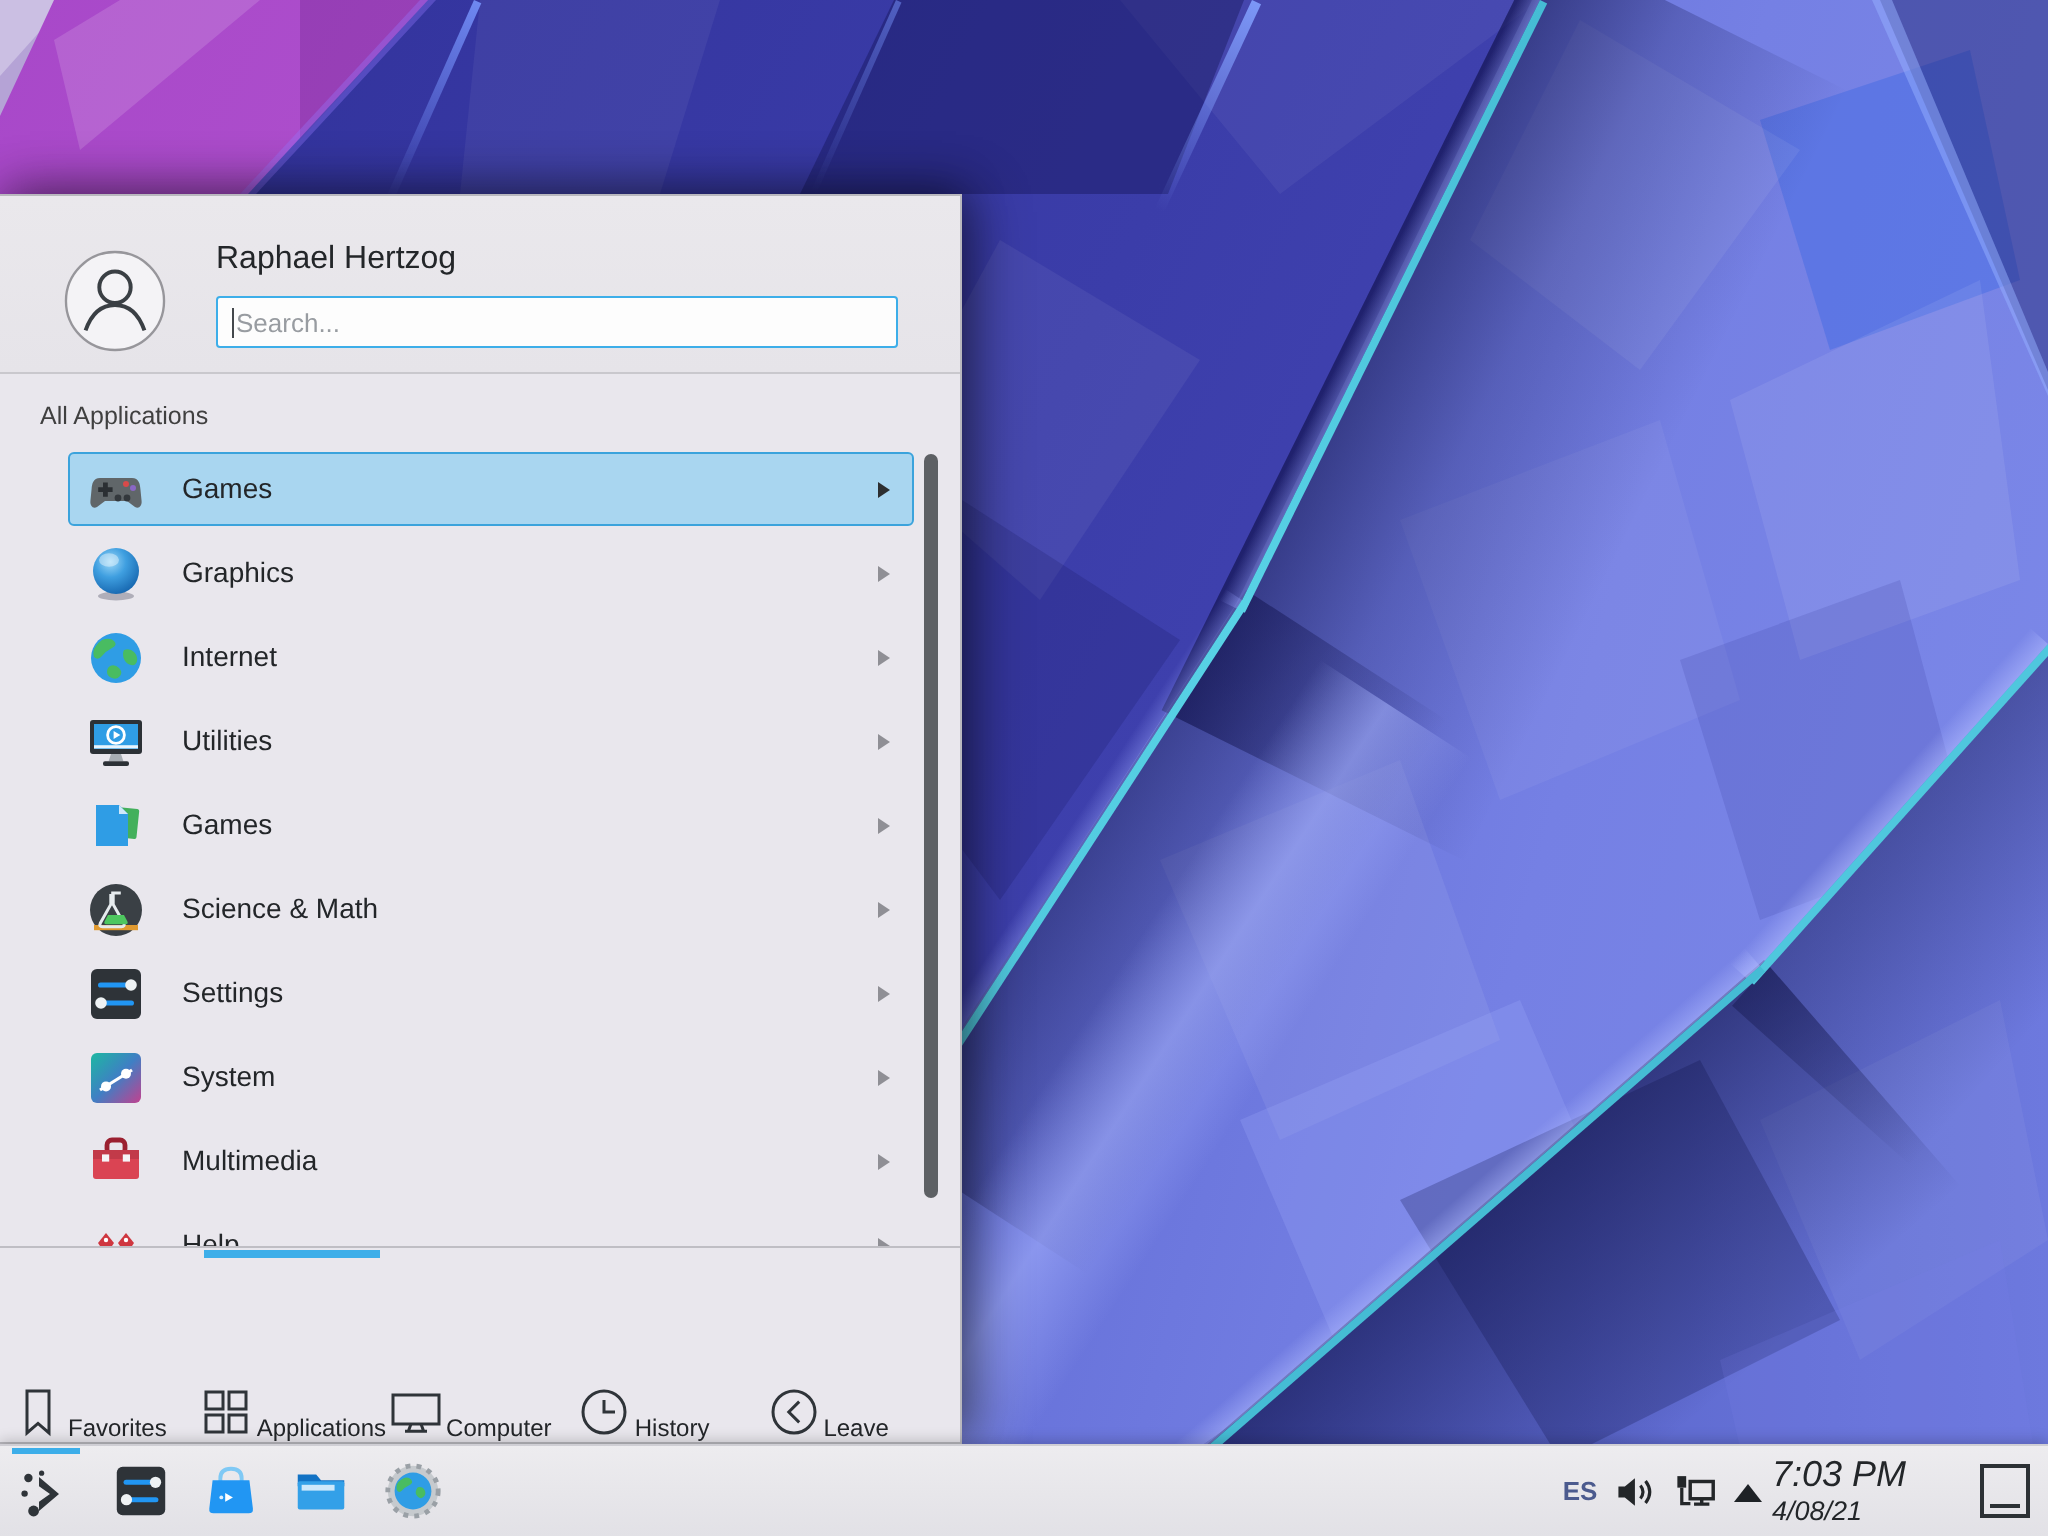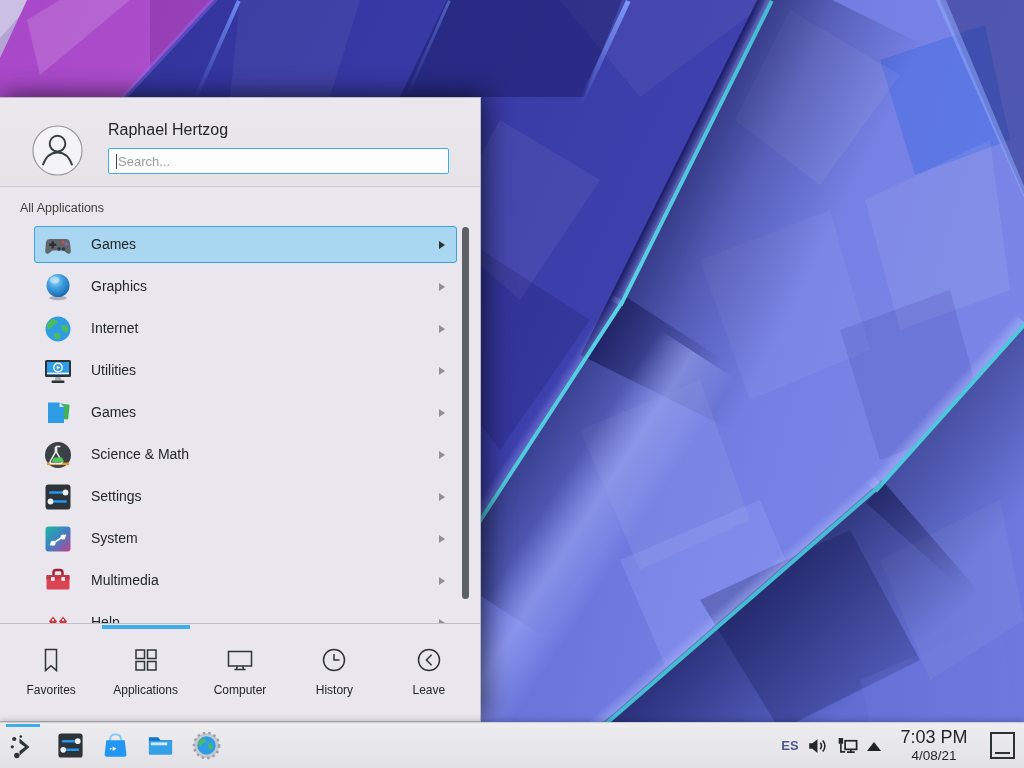--- a/index.html
+++ b/index.html
@@ -53,21 +53,21 @@
   .k-ic{position:absolute;left:7px;top:2px;width:32px;height:32px;}
   .k-ic svg{width:32px;height:32px;display:block;}
   .k-label{position:absolute;left:56px;top:0;height:35px;line-height:35px;font-size:14px;color:#232629;}
   .k-arrow{position:absolute;right:11px;top:13.5px;width:0;height:0;
     border-left:6px solid #8f8f95;border-top:4.5px solid transparent;border-bottom:4.5px solid transparent;}
   .k-item.sel .k-arrow{border-left-color:#2c2e30;}
   .k-scroll{position:absolute;right:11px;top:129px;width:7px;height:372px;background:#5d6064;border-radius:3.5px;}
 
   .tabbar{position:absolute;left:0;bottom:0;width:100%;height:98px;border-top:1px solid #bfbec4;
     display:flex;padding:0 4px;}
-  .tab{position:relative;flex:1;display:flex;flex-direction:column;align-items:center;
+  .tab{position:relative;flex:1;display:flex;flex-direction:row;align-items:flex-end;
     padding-top:21px;cursor:default;}
   .tab svg{width:30px;height:30px;display:block;}
   .tab .t-label{margin-top:8px;font-size:12px;color:#232629;}
   .tab.active::before{content:"";position:absolute;top:1px;left:50%;transform:translateX(-50%);
     width:88px;height:4px;background:#3daee9;}
 
   
   .taskbar{position:absolute;left:0;bottom:0;width:1024px;height:46px;
     background:linear-gradient(#edecef,#e2e1e6);border-top:1px solid #cfced4;
     box-shadow:0 -2px 6px rgba(0,0,0,.18);}
@@ -75,21 +75,21 @@
   .tb-launcher .active-bar{position:absolute;left:2px;top:1px;width:34px;height:3px;background:#3daee9;}
   .tb-launcher svg{position:absolute;left:4px;top:9px;width:30px;height:30px;}
   .tb-app{position:absolute;top:7px;width:31px;height:31px;}
   .tb-app svg{width:31px;height:31px;display:block;}
   .tray-kb{position:absolute;left:777px;top:0;width:26px;height:46px;line-height:46px;
     text-align:center;font-size:13px;font-weight:bold;color:#4b5a8e;}
   .tray-ic{position:absolute;top:12px;}
   .tray-ic svg{display:block;}
   .tray-caret{position:absolute;left:867px;top:19px;width:0;height:0;
     border-left:7px solid transparent;border-right:7px solid transparent;border-bottom:9px solid #1e2226;}
-  .clock{position:absolute;left:886px;top:3px;width:96px;text-align:center;color:#232629;}
+  .clock{position:absolute;left:886px;top:3px;width:96px;text-align:left;color:#232629;font-style:italic;}
   .clock .time{font-size:18px;line-height:22px;}
   .clock .date{font-size:13.5px;line-height:16px;}
   .showdesk{position:absolute;left:990px;top:9px;width:25px;height:27px;border:2px solid #2c3135;}
   .showdesk::after{content:"";position:absolute;left:3px;right:3px;bottom:3px;height:2px;background:#2c3135;}
 </style>
 </head>
 <body>
 
 <div class="screen">
 

